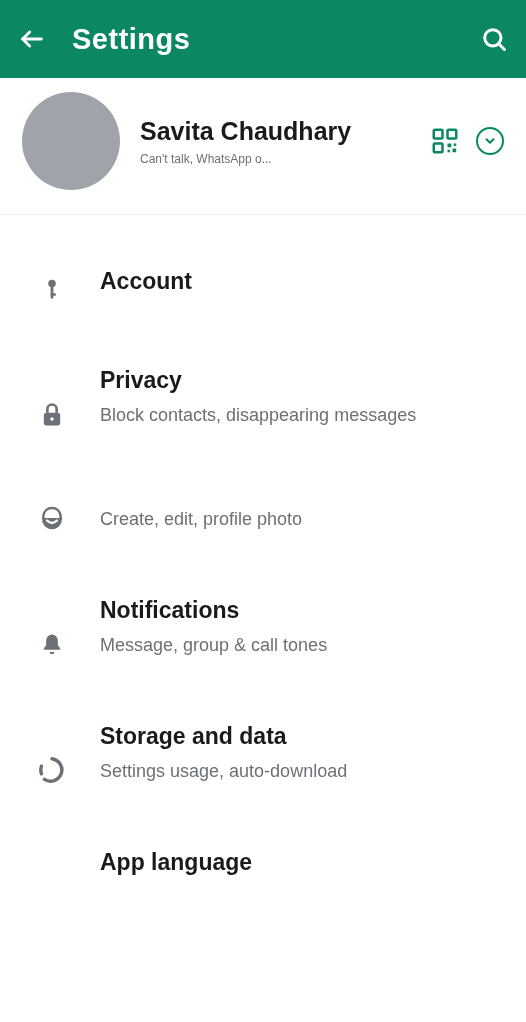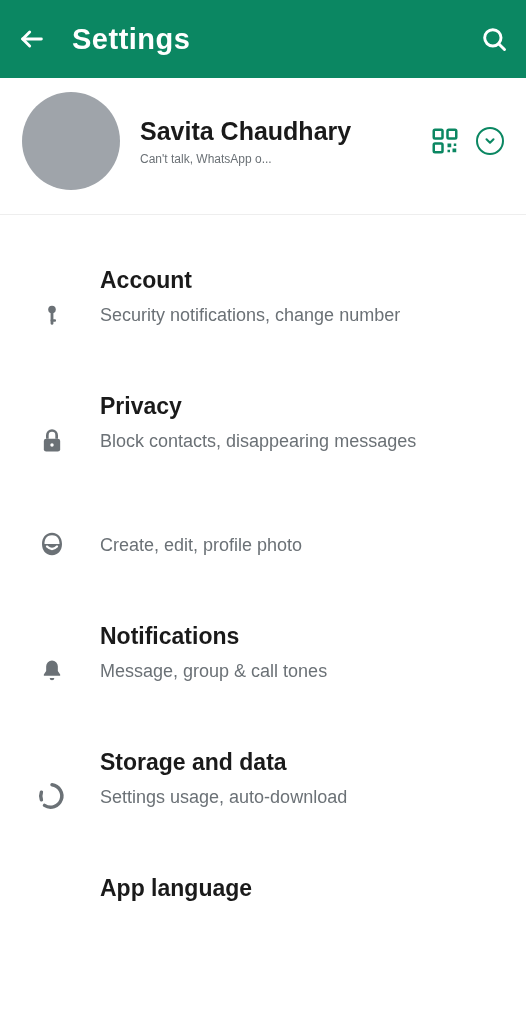--- a/index.html
+++ b/index.html
@@ -170,21 +170,20 @@
   <div class="settings-item">
     <div class="item-icon">
       <svg width="26" height="26" viewBox="0 0 24 24" fill="currentColor">
         <circle cx="12" cy="6" r="3.5"></circle>
         <rect x="10.7" y="8" width="2.6" height="12" rx="1"></rect>
         <rect x="10.7" y="15" width="5" height="2.4" rx="1"></rect>
       </svg>
     </div>
     <div class="item-text">
       <div class="item-title">Account</div>
-      <div class="item-subtitle">Security notifications, change number</div>
     </div>
   </div>
 
   <div class="settings-item">
     <div class="item-icon">
       <svg width="28" height="28" viewBox="0 0 24 24" fill="currentColor">
         <rect x="5" y="10" width="14" height="11" rx="2"></rect>
         <path d="M8 10 V7 a4 4 0 0 1 8 0 V10" fill="none" stroke="currentColor" stroke-width="2.3"></path>
         <circle cx="12" cy="15.5" r="1.5" fill="#ffffff"></circle>
       </svg>

